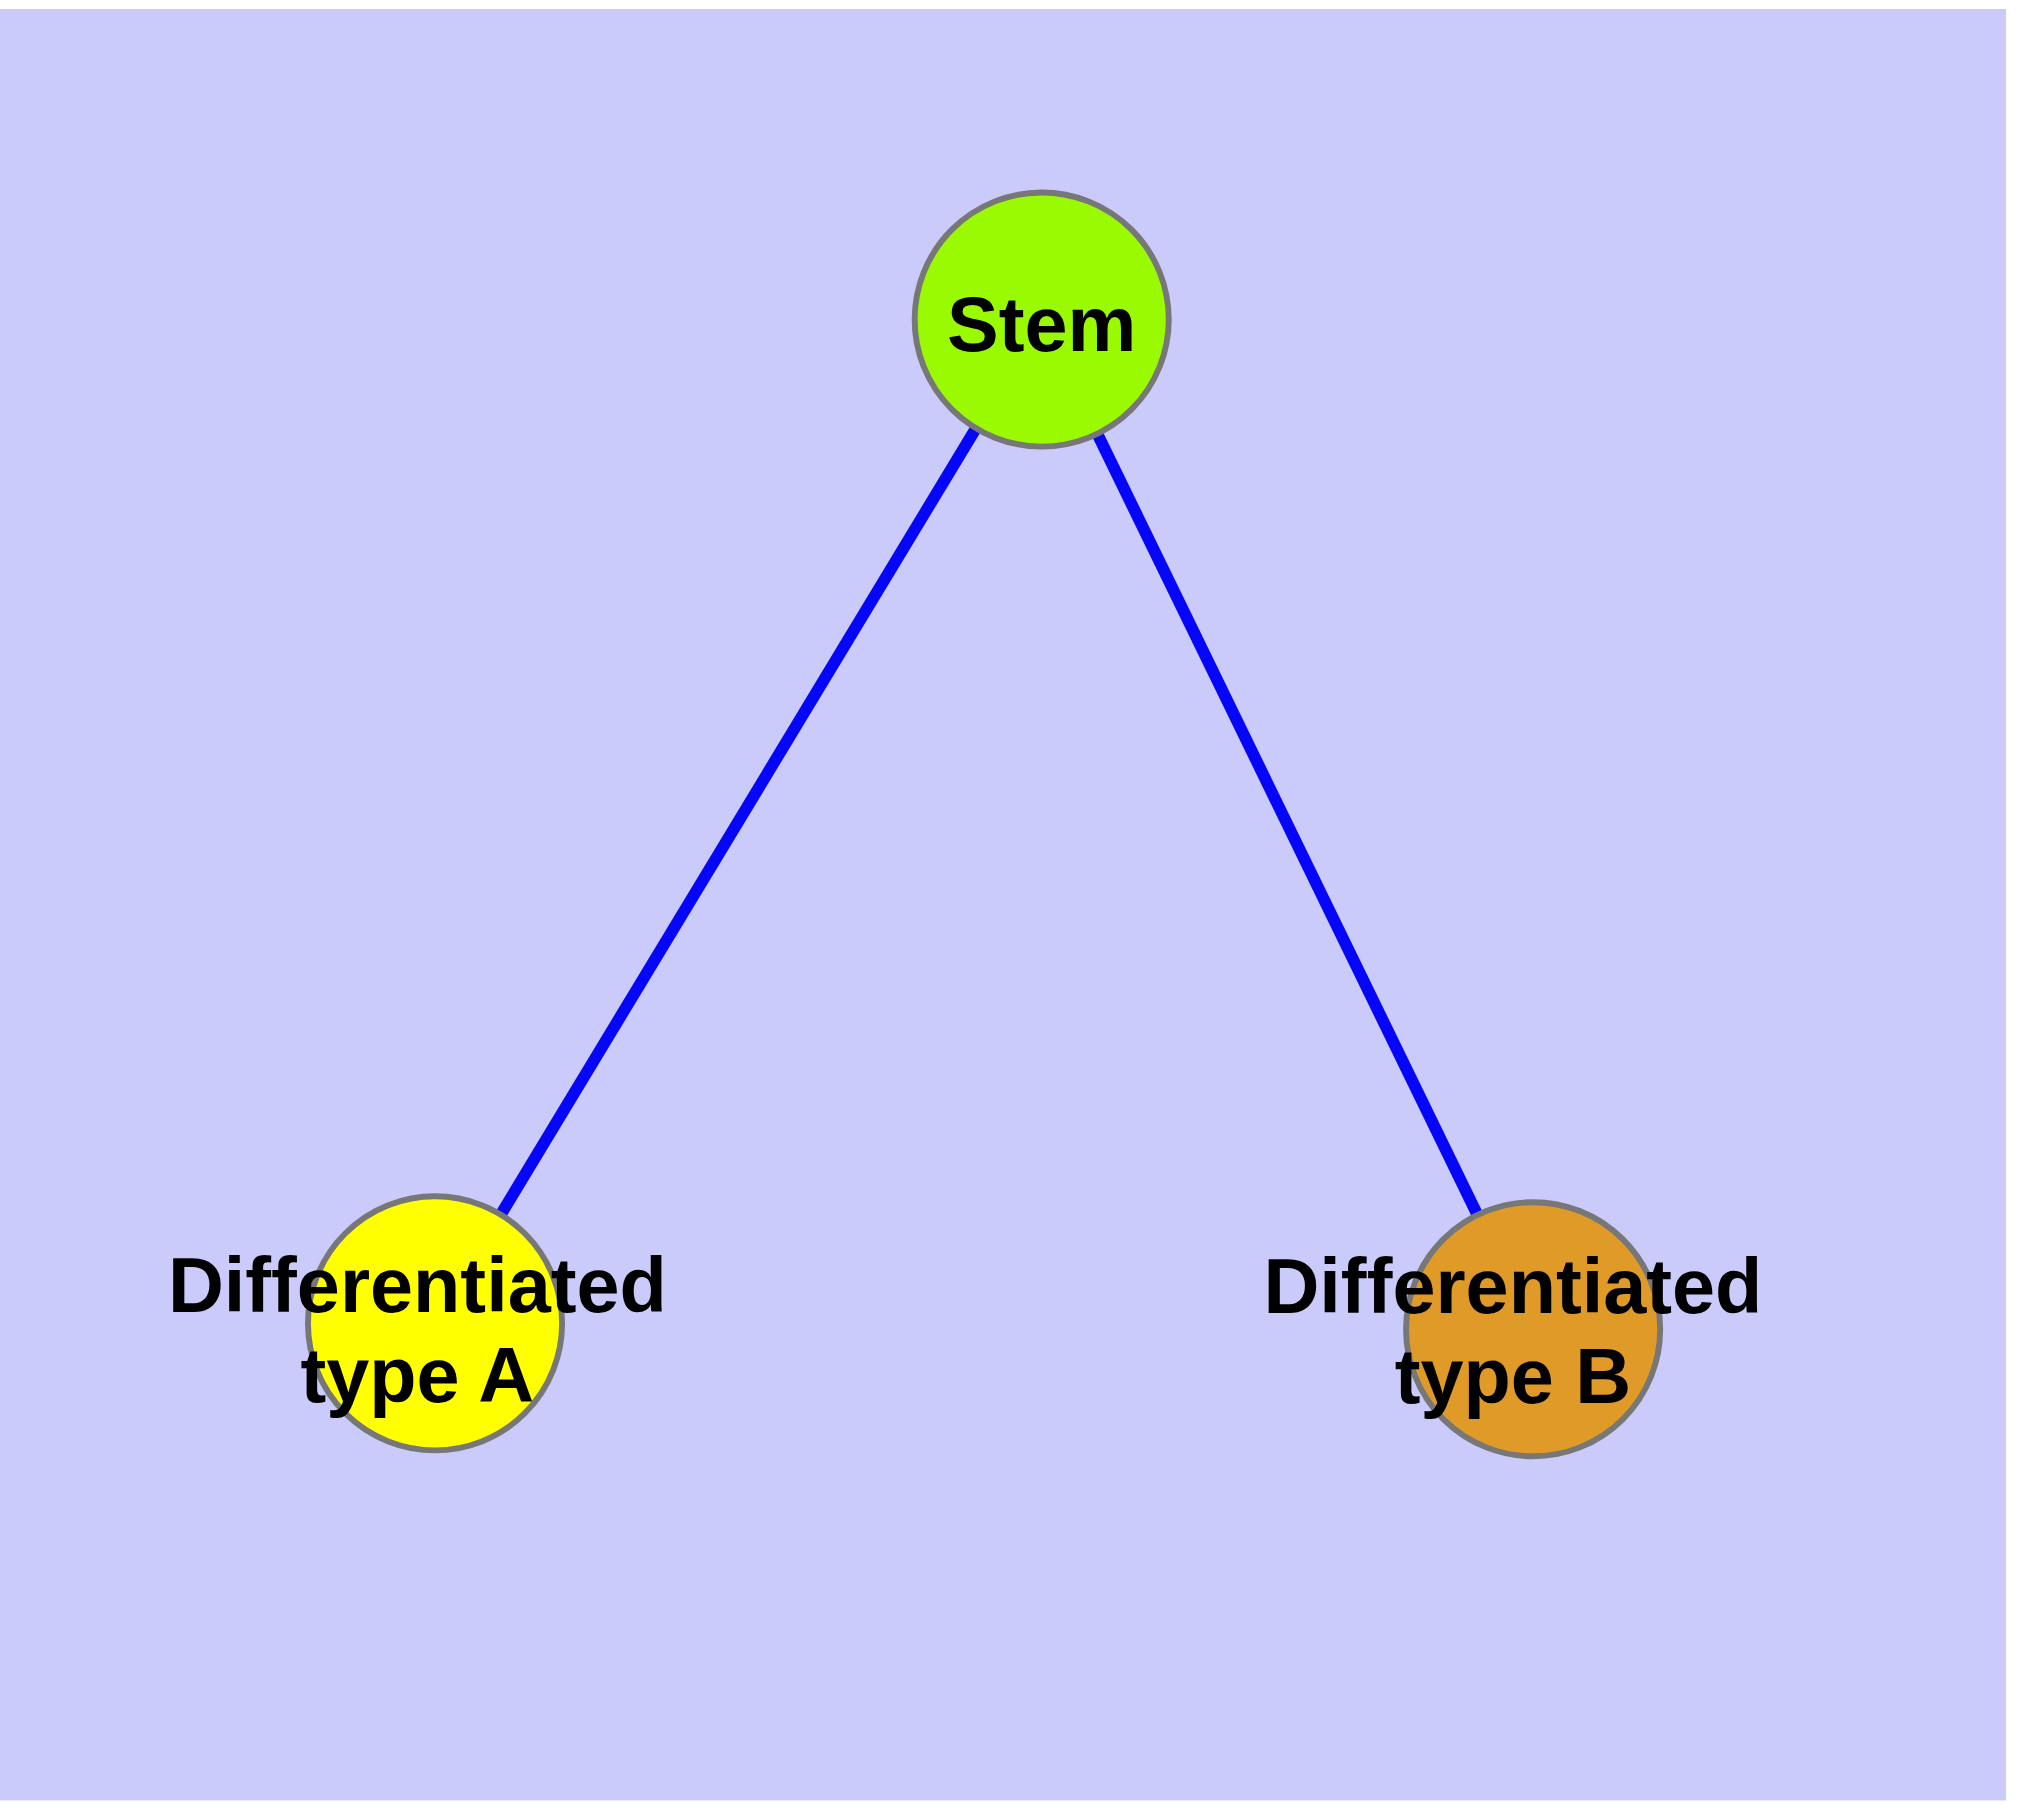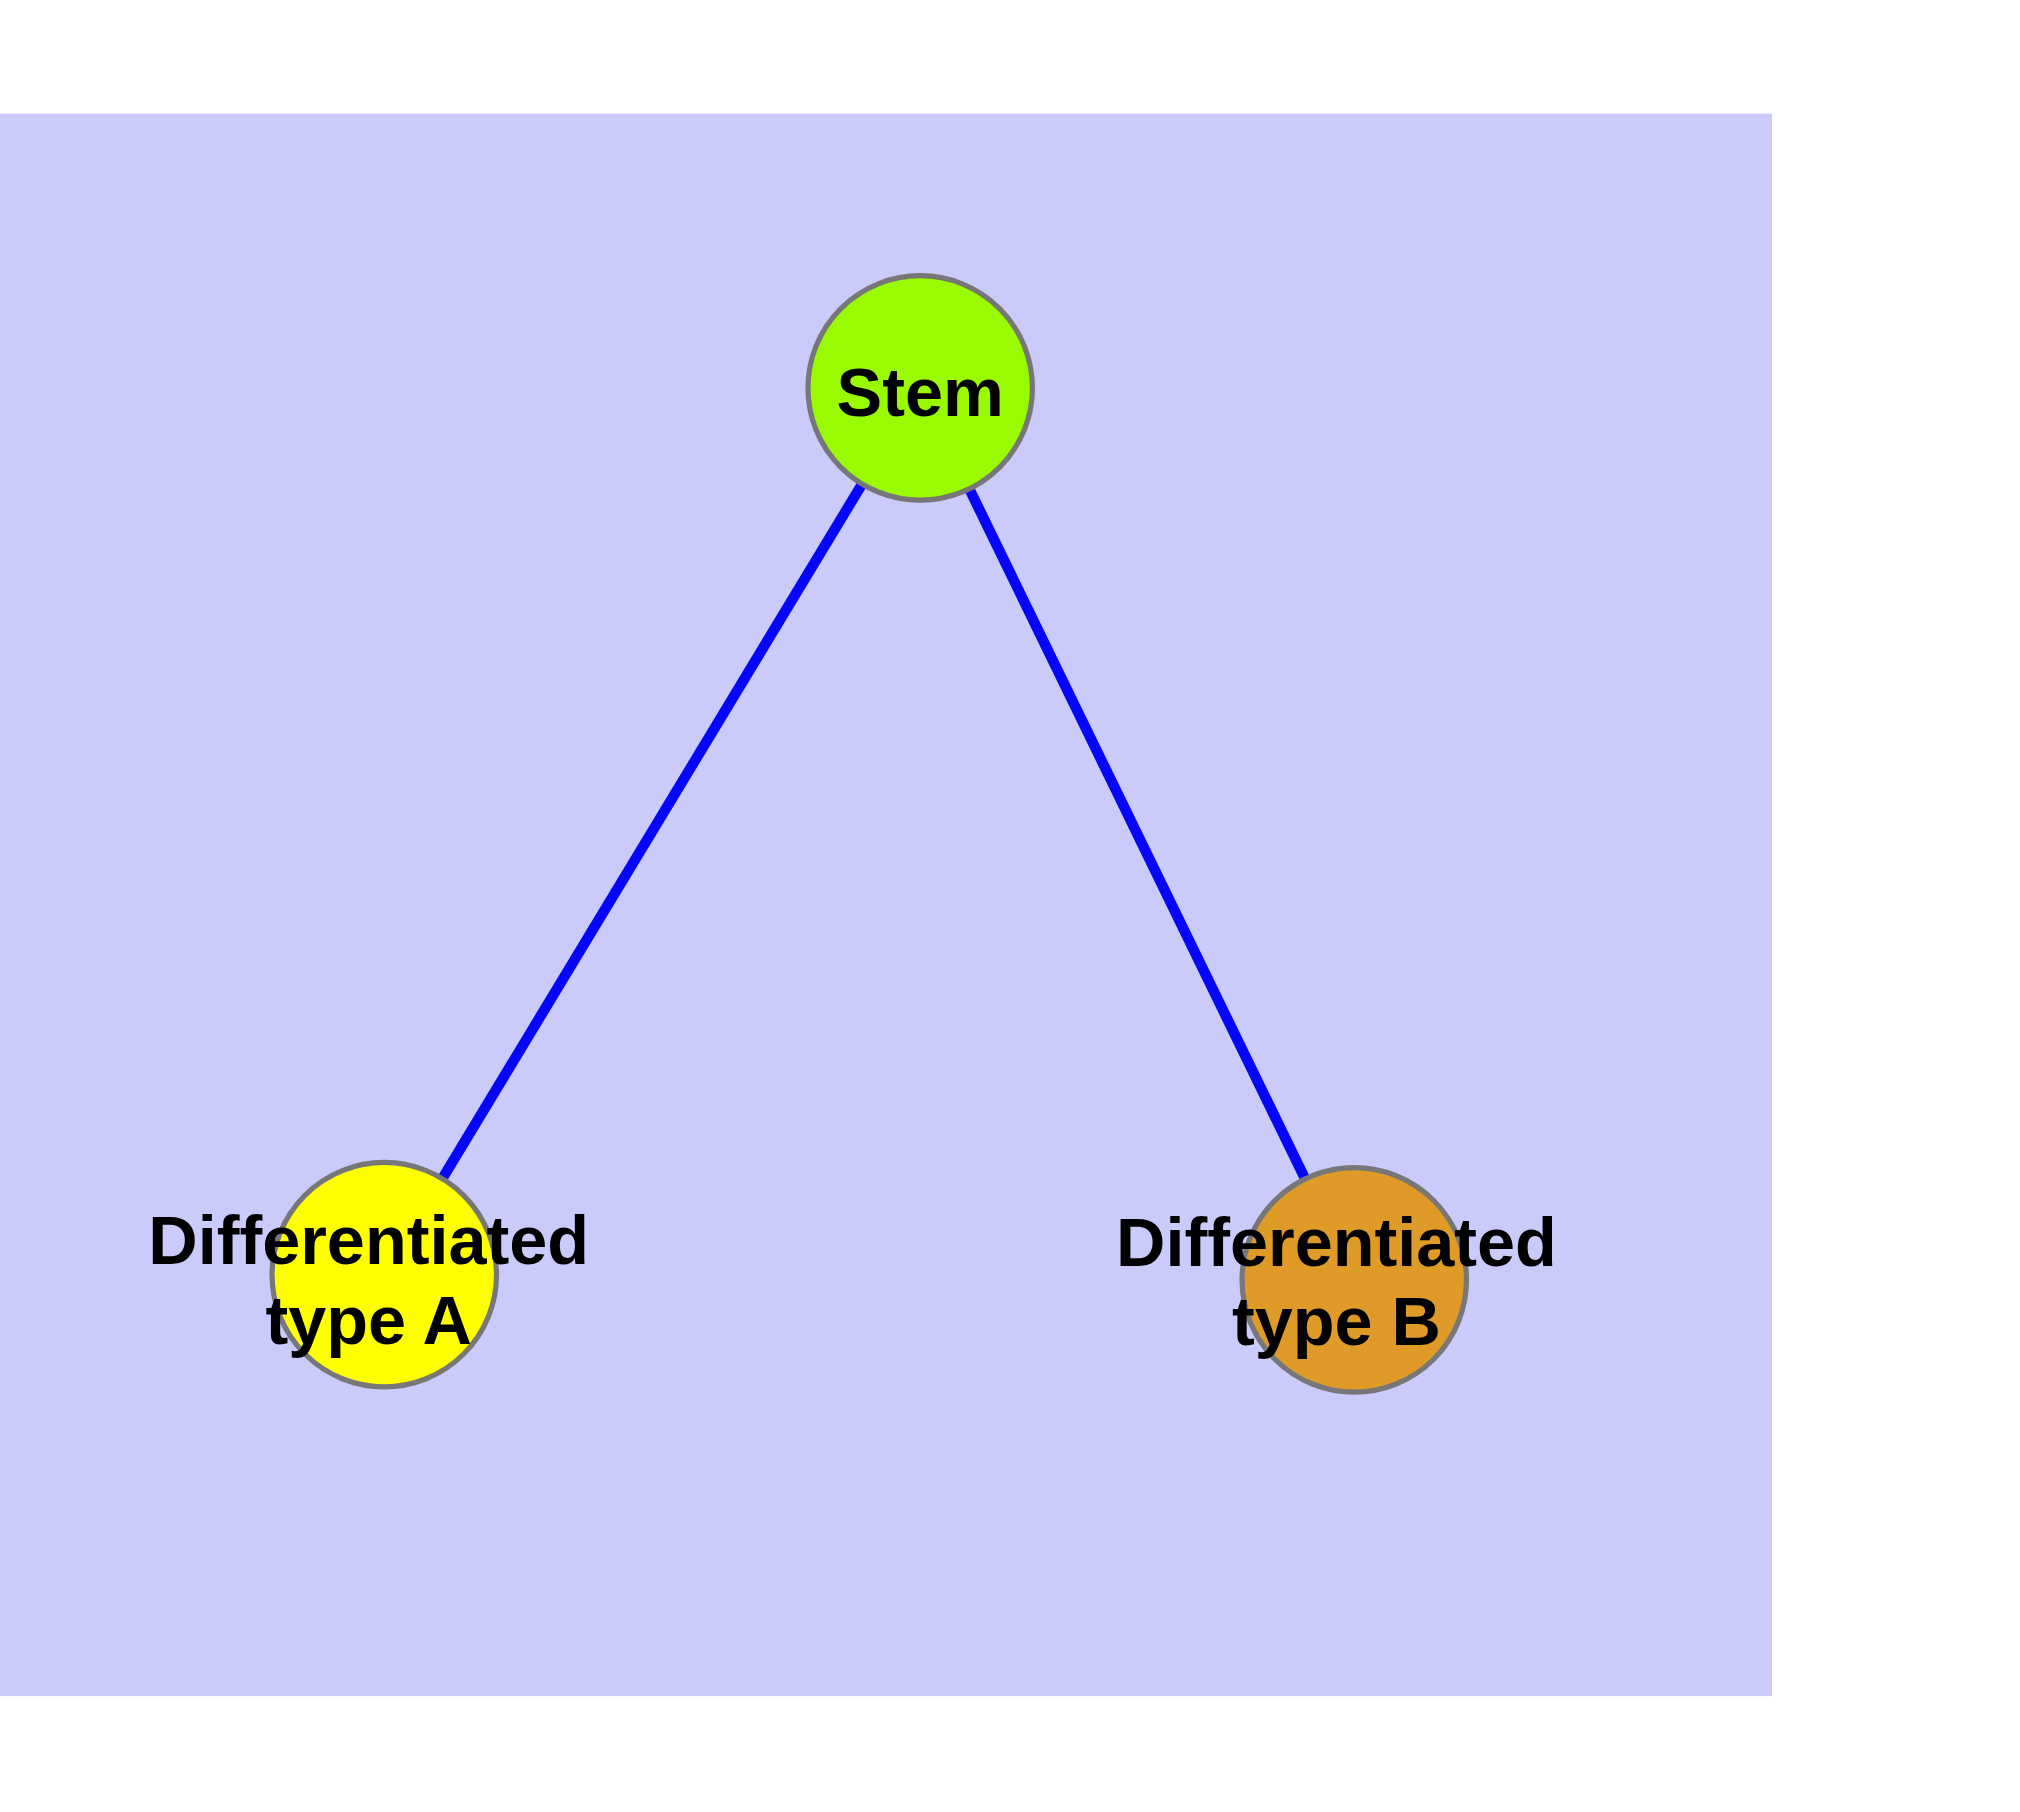--- a/index.html
+++ b/index.html
@@ -1,21 +1,21 @@
 <!DOCTYPE html>
 <html style="font-size:13.6px"><head>
   <meta charset="utf-8">
   <style>
     html, body {
       margin: 0;
       padding: 0;
       background: #ffffff;
     }
     .stage {
-      width: 1772px;
+      width: 2006px;
       height: 1812px;
       position: relative;
     }
     svg {
       display: block;
       width: 100%;
       height: 100%;
     }
     svg text {
       font-family: "Liberation Sans", "DejaVu Sans", sans-serif;

